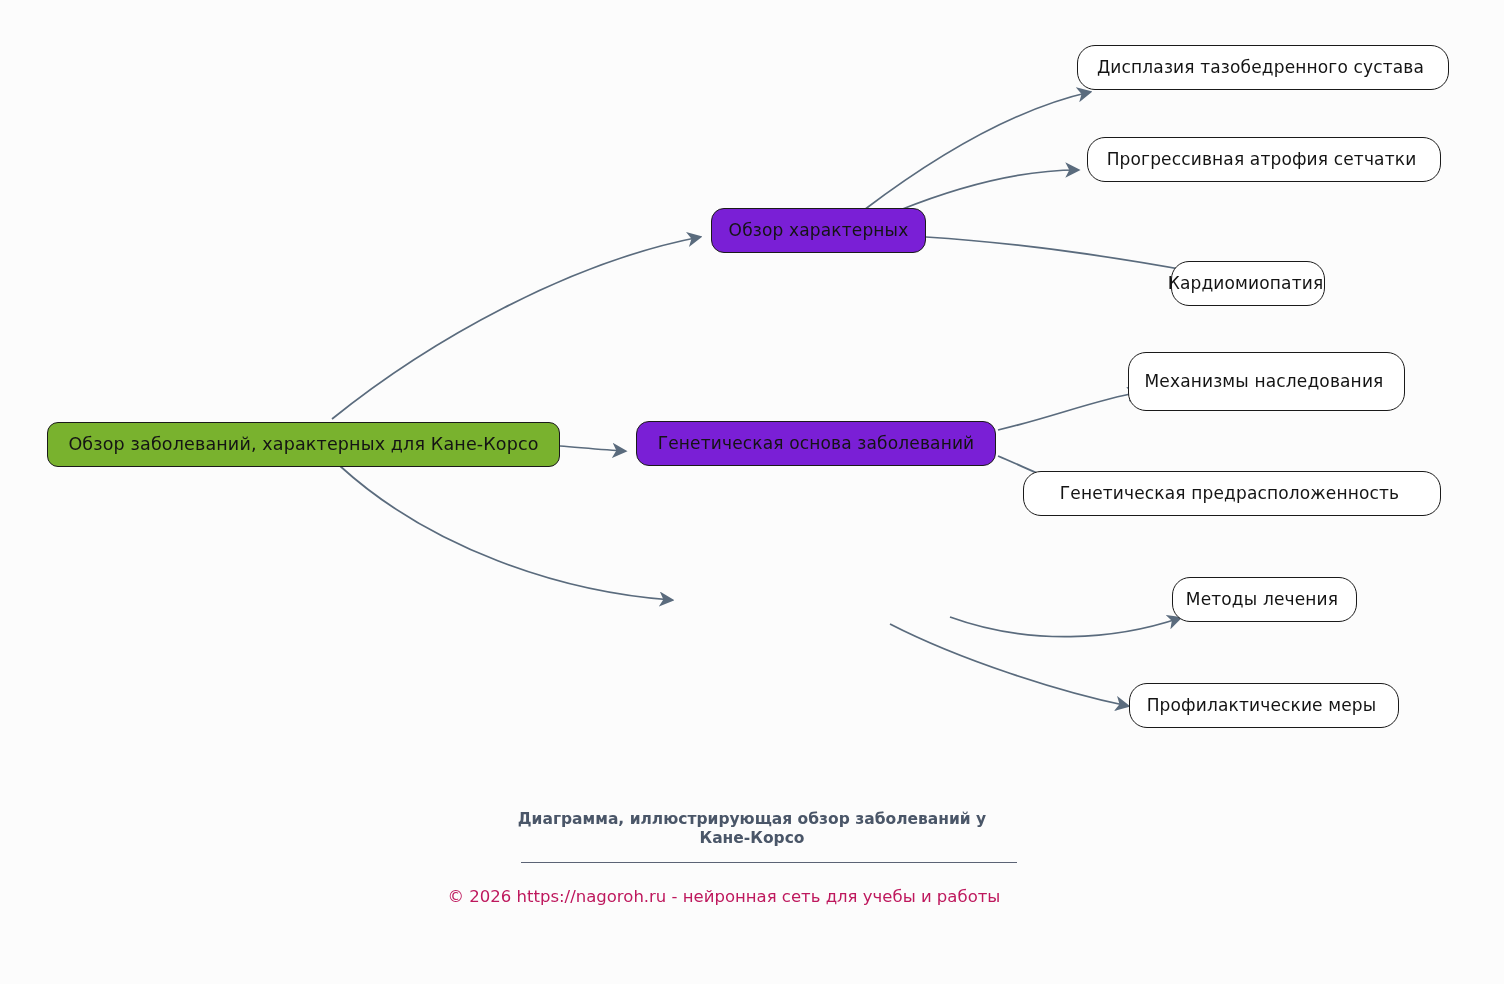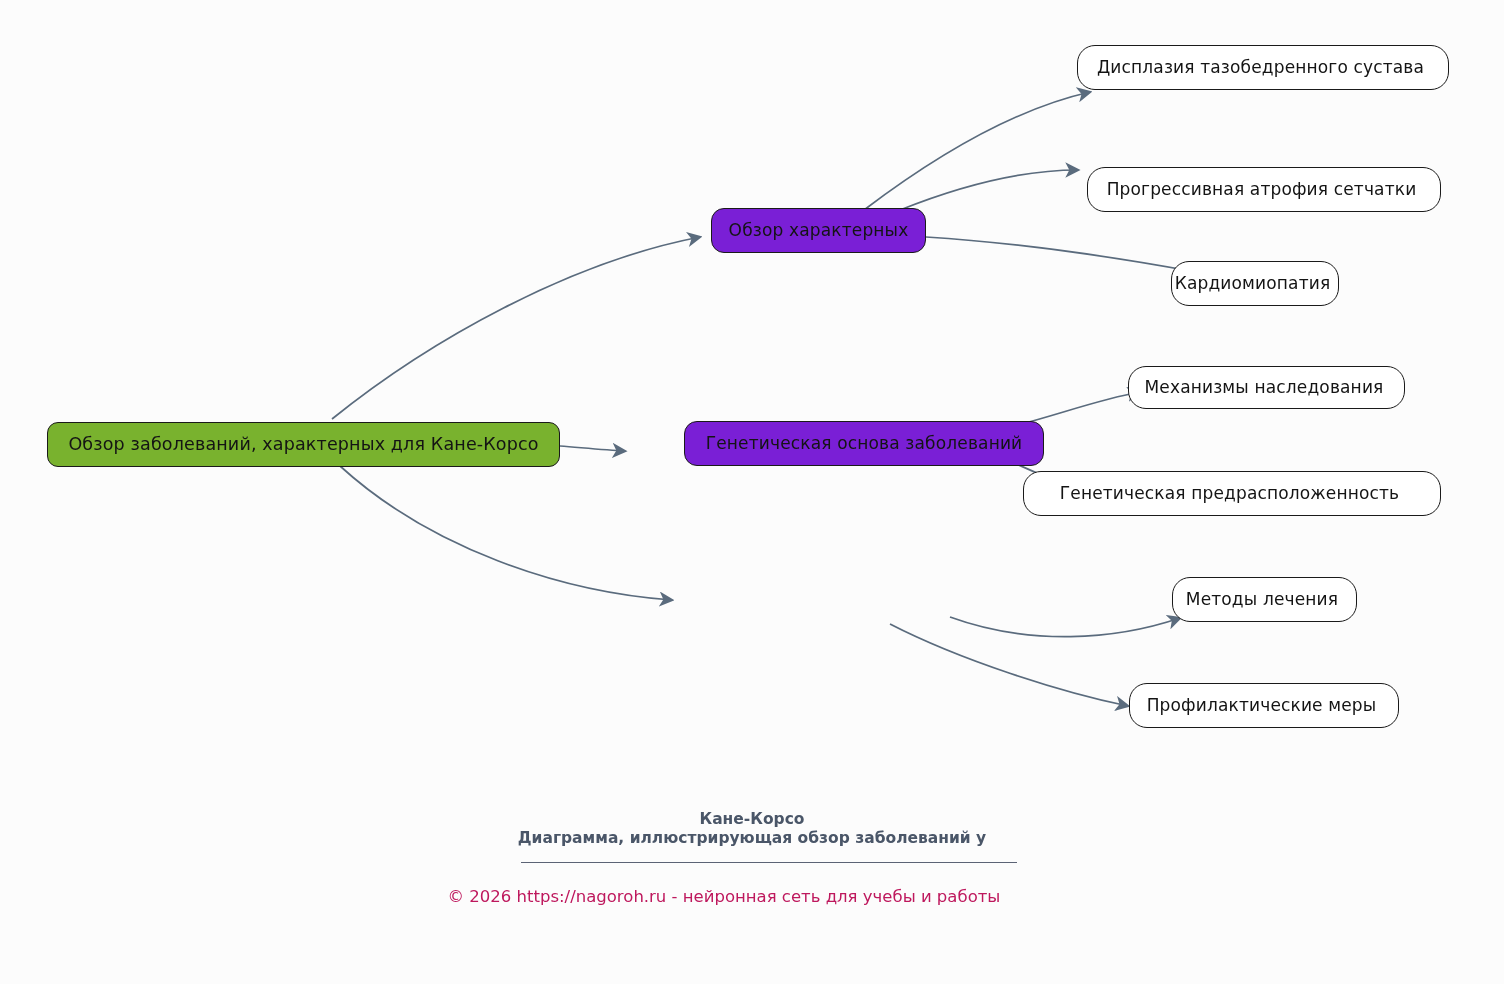--- a/index.html
+++ b/index.html
@@ -137,51 +137,51 @@
   </div>
 
   <div class="node branch" style="left:711px; top:208px; width:215px; height:45px;">
     <span>Обзор характерных</span>
   </div>
 
   <div class="node leaf" style="left:1077px; top:45px; width:372px; height:45px;">
     <span>Дисплазия тазобедренного сустава</span>
   </div>
 
-  <div class="node leaf" style="left:1087px; top:167px; width:354px; height:45px;">
+  <div class="node leaf" style="left:1087px; top:137px; width:354px; height:45px;">
     <span>Прогрессивная атрофия сетчатки</span>
   </div>
 
-  <div class="node leaf" style="left:1171px; top:261px; width:168px; height:45px;">
+  <div class="node leaf" style="left:1171px; top:261px; width:154px; height:45px;">
     <span>Кардиомиопатия</span>
   </div>
 
-  <div class="node branch" style="left:636px; top:421px; width:360px; height:45px;margin-left:48px;">
+  <div class="node branch" style="left:636px; top:421px; width:360px; height:45px;">
     <span>Генетическая основа заболеваний</span>
   </div>
 
-  <div class="node leaf" style="left:1128px; top:366px; width:277px; height:43px;text-align:center;">
+  <div class="node leaf" style="left:1128px; top:352px; width:277px; height:59px;text-align:center;">
     <span>Механизмы наследования</span>
   </div>
 
   <div class="node leaf" style="left:1023px; top:471px; width:418px; height:45px;">
     <span>Генетическая предрасположенность</span>
   </div>
 
 
   <div class="node leaf" style="left:1172px; top:577px; width:185px; height:45px;">
     <span>Методы лечения</span>
   </div>
 
   <div class="node leaf" style="left:1129px; top:683px; width:270px; height:45px;">
     <span>Профилактические меры</span>
   </div>
 
   <div class="caption">
+    <div>Диаграмма, иллюстрирующая обзор заболеваний у</div>
     <div>Кане-Корсо</div>
-    <div>Диаграмма, иллюстрирующая обзор заболеваний у</div>
   </div>
 
   <div class="caption-rule"></div>
 
   <div class="footer">© 2026 https://nagoroh.ru - нейронная сеть для учебы и работы</div>
 
 </div>
 
 </body></html>

